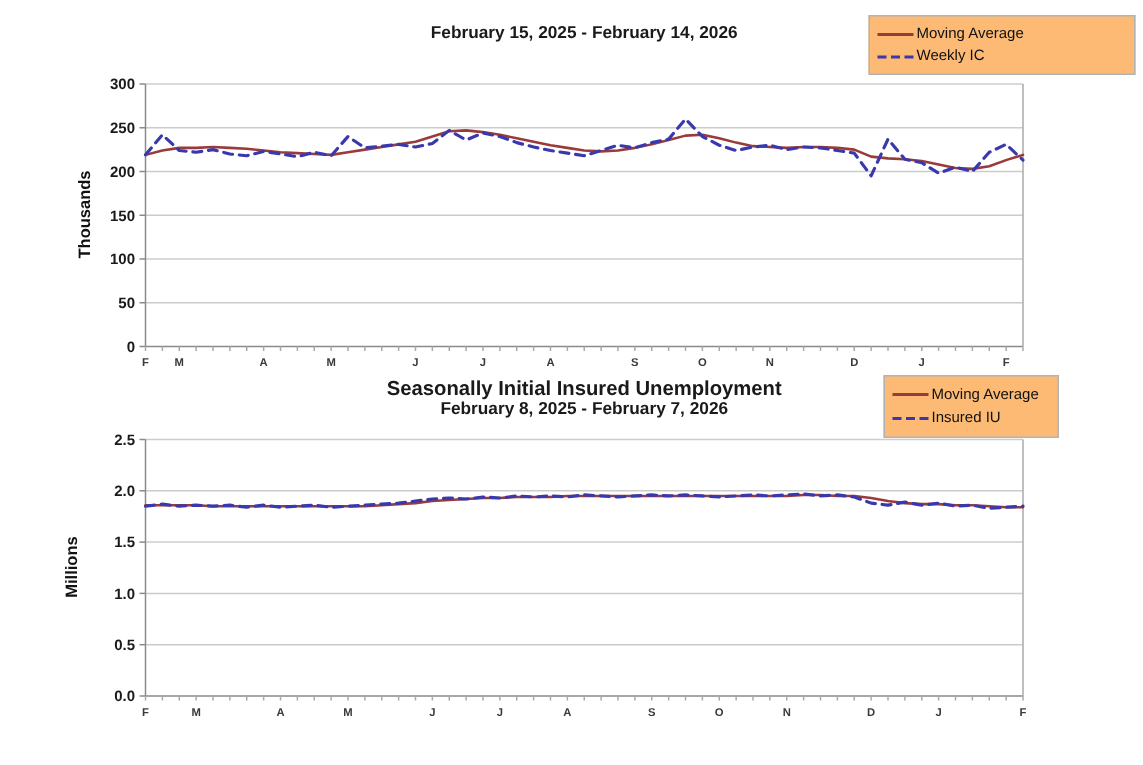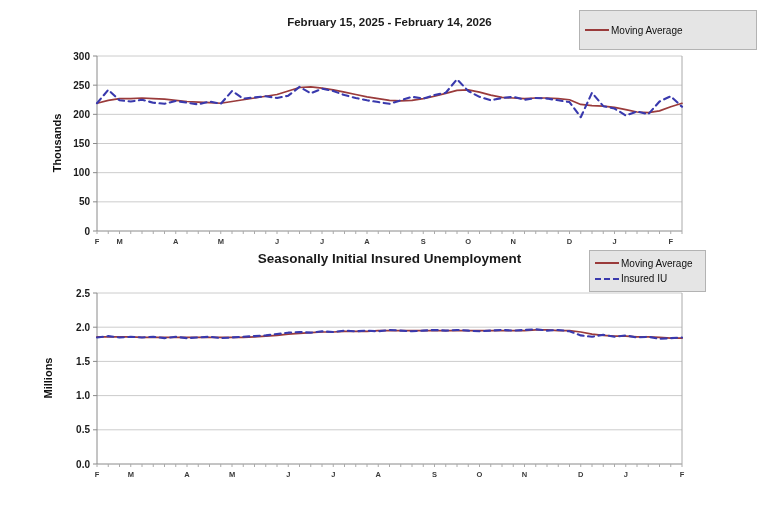--- a/index.html
+++ b/index.html
@@ -9,21 +9,21 @@
   .chart-title{position:absolute;left:97px;width:585px;text-align:center;
         font-weight:bold;font-size:13.5px;color:#1a1a1a;white-space:nowrap;}
   .chart-subtitle{position:absolute;left:97px;width:585px;text-align:center;
         font-weight:bold;font-size:11.5px;color:#1a1a1a;white-space:nowrap;}
   #c1-title{top:6px;}   #c1-subtitle{top:16px;}
   #c2-title{top:251px;} #c2-subtitle{top:267px;}
   .ylabel{position:absolute;font-weight:bold;font-size:11px;color:#111;
         transform:translate(-50%,-50%) rotate(-90deg);white-space:nowrap;}
   #c1-ylabel{left:57px;top:143px;}
   #c2-ylabel{left:48px;top:378px;}
-  .legend{position:absolute;background:#e5e5e5;border:1px solid #b3b3b3;
+  .legend{position:absolute;background:#fdba74;border:1px solid #b3b3b3;
         display:flex;flex-direction:column;justify-content:space-evenly;
         padding:2px 5px;box-sizing:border-box;}
   #c1-legend{left:579px;top:10px;width:178px;height:40px;}
   #c2-legend{left:589px;top:250px;width:117px;height:42px;}
   .legend-row{display:flex;align-items:center;font-size:10px;color:#111;white-space:nowrap;}
   .swatch{width:24px;height:0;margin-right:2px;flex:0 0 24px;}
   .swatch.solid{border-top:2px solid #9a3b3b;}
   .swatch.dashed{border-top:2px dashed #3939ad;}
   
   .ytick{font-family:"Liberation Sans",sans-serif;font-size:10px;font-weight:bold;fill:#1a1a1a;}
@@ -216,23 +216,28 @@
       <polyline points="97.00,337.46 108.25,336.09 119.50,337.46 130.75,336.78 142.00,337.46 153.25,336.78 164.50,338.14 175.75,336.78 187.00,338.14 198.25,337.46 209.50,336.78 220.75,338.14 232.00,337.46 243.25,336.78 254.50,336.09 265.75,335.41 277.00,334.04 288.25,332.67 299.50,331.99 310.75,332.67 322.00,331.30 333.25,331.99 344.50,330.62 355.75,331.30 367.00,330.62 378.25,331.30 389.50,329.94 400.75,330.62 412.00,331.30 423.25,330.62 434.50,329.94 445.75,330.62 457.00,329.94 468.25,330.62 479.50,331.30 490.75,330.62 502.00,329.94 513.25,330.62 524.50,329.94 535.75,329.25 547.00,330.62 558.25,329.94 569.50,331.30 580.75,335.41 592.00,336.78 603.25,334.72 614.50,336.78 625.75,335.41 637.00,337.46 648.25,336.78 659.50,338.83 670.75,338.14 682.00,337.46" fill="none" stroke="#3939ad" stroke-width="2.1" stroke-linejoin="round" stroke-linecap="round" stroke-dasharray="6 4.5"></polyline>
     </svg>
 
   <div class="chart-subtitle" id="c1-subtitle">February 15, 2025 - February 14, 2026</div>
   <div class="ylabel" id="c1-ylabel">Thousands</div>
   <div class="legend" id="c1-legend">
     <div class="legend-row">
       <span class="swatch solid" style="border-top-color: rgb(154, 59, 59);"></span>
       <span>Moving Average</span>
     </div>
+    <div class="legend-row">
+      <span class="swatch dashed" style="border-top-color: rgb(57, 57, 173);"></span>
+      <span>Weekly IC</span>
+    </div>
   </div>
 
   <div class="chart-title" id="c2-title">Seasonally Initial Insured Unemployment</div>
+  <div class="chart-subtitle" id="c2-subtitle">February 8, 2025 - February 7, 2026</div>
   <div class="ylabel" id="c2-ylabel">Millions</div>
   <div class="legend" id="c2-legend">
     <div class="legend-row">
       <span class="swatch solid" style="border-top-color: rgb(154, 59, 59);"></span>
       <span>Moving Average</span>
     </div>
     <div class="legend-row">
       <span class="swatch dashed" style="border-top-color: rgb(57, 57, 173);"></span>
       <span>Insured IU</span>
     </div>

